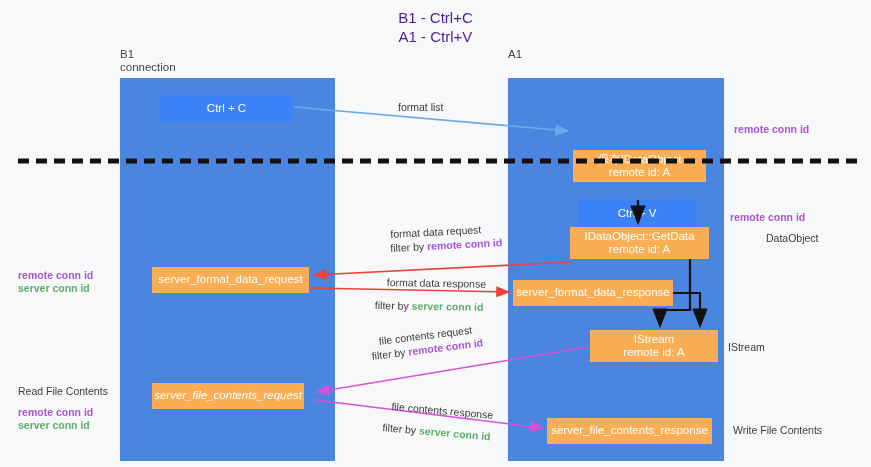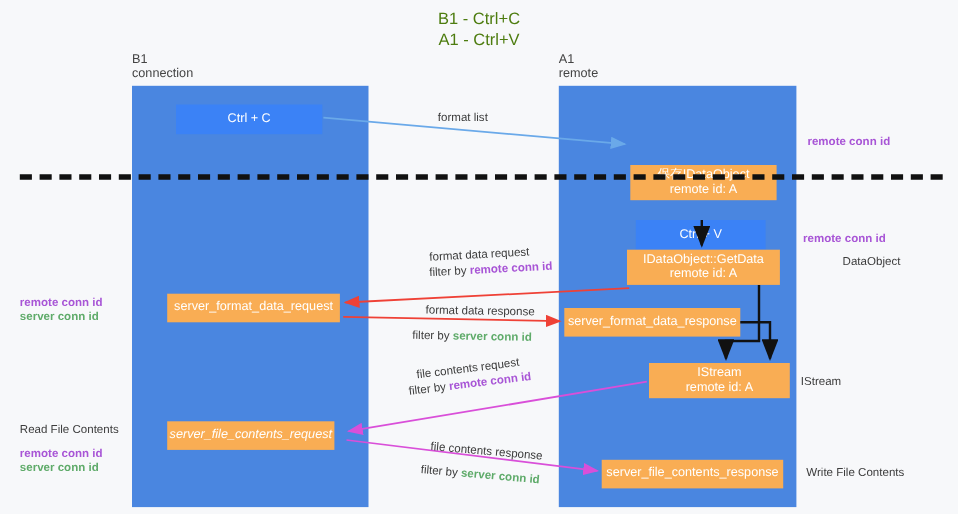--- a/index.html
+++ b/index.html
@@ -27,21 +27,21 @@
     line-height: 13px;
   }
   .lane-head .l2 { display: block; }
 
   .title {
     position: absolute;
     left: 0;
     right: 0;
     top: 8px;
     text-align: center;
-    color: #4d7c0f;
+    color: #4c1d95;
     font-size: 15px;
     line-height: 19px;
   }
 
   .node {
     position: absolute;
     box-sizing: border-box;
     display: flex;
     flex-direction: column;
     align-items: center;
@@ -95,21 +95,20 @@
     <div>B1 - Ctrl+C</div>
     <div>A1 - Ctrl+V</div>
   </div>
 
   <div class="lane-head" style="left:120px; top:48px; width:215px;">
     <span>B1</span>
     <span class="l2">connection</span>
   </div>
   <div class="lane-head" style="left:508px; top:48px; width:216px;">
     <span>A1</span>
-    <span class="l2">remote</span>
   </div>
 
   <div class="lane" style="left:120px; top:78px; width:215px; height:383px;"></div>
   <div class="lane" style="left:508px; top:78px; width:216px; height:383px;"></div>
 
   <div class="node green" style="left:160px; top:95px; width:133px; height:27px;">
     <span>Ctrl + C</span>
   </div>
 
   <div class="node orange" style="left:573px; top:114px; width:133px; height:32px;margin-top:36px;">

